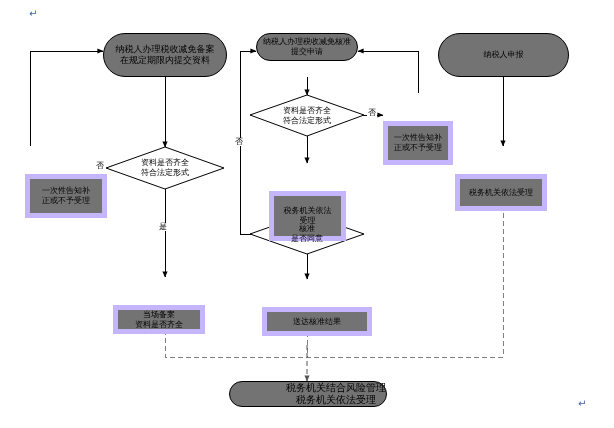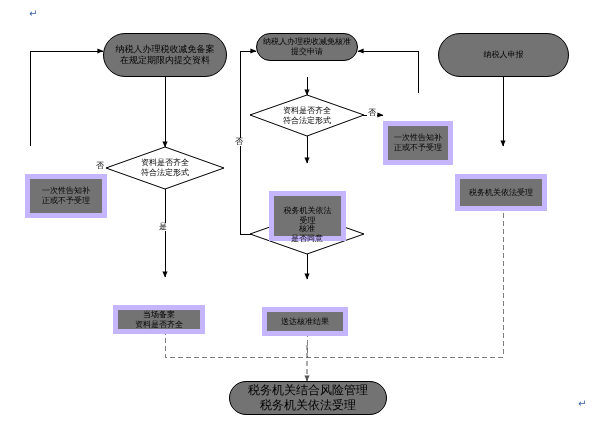--- a/index.html
+++ b/index.html
@@ -134,39 +134,39 @@
     </span>
   </div>
 
   <div class="node diamond" style="left:250px;top:214px;width:114px;height:40px;font-size:8px;">
     <span class="txt">
       <span>核准</span><br>
       <span>是否同意</span>
     </span>
   </div>
 
-  <div class="node rect" style="left:262px;top:279px;width:86px;height:29px;font-size:8px;">
+  <div class="node rect" style="left:262px;top:279px;width:110px;height:29px;font-size:8px;">
     <span class="txt">
       <span>送达核准结果</span>
     </span>
   </div>
 
   <div class="node stadium" style="left:438px;top:33px;width:131px;height:44px;font-size:8px;font-family:Liberation Serif, serif;">
     <span class="txt">
       <span>纳税人申报</span><br>
     </span>
   </div>
 
   <div class="node rect" style="left:455px;top:146px;width:92px;height:37px;font-size:8px;">
     <span class="txt">
       <span>税务机关依法受理</span>
     </span>
   </div>
 
-  <div class="node stadium" style="left:229px;top:381px;width:158px;height:34px;font-size:12px;">
+  <div class="node stadium" style="left:229px;top:381px;width:158px;height:26px;font-size:10px;justify-content:flex-end;">
     <span class="txt">
       <span>税务机关结合风险管理</span><br>
       <span>税务机关依法受理</span>
     </span>
   </div>
 
   <div class="edge-label" style="left:95px;top:162px;font-size:8px;">否</div>
 
   <div class="edge-label" style="left:158px;top:223px;font-size:8px;">是</div>
 

